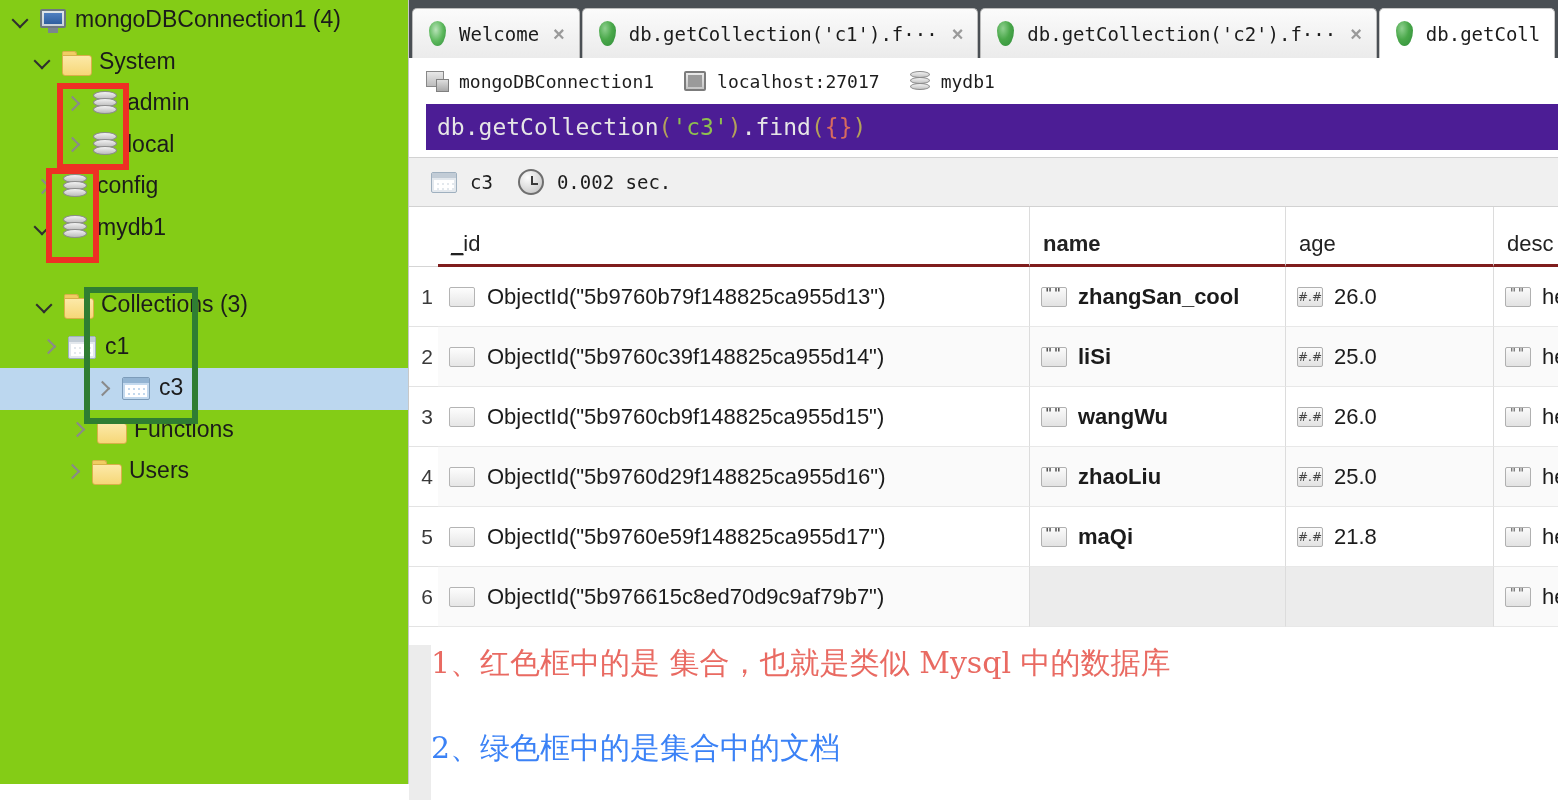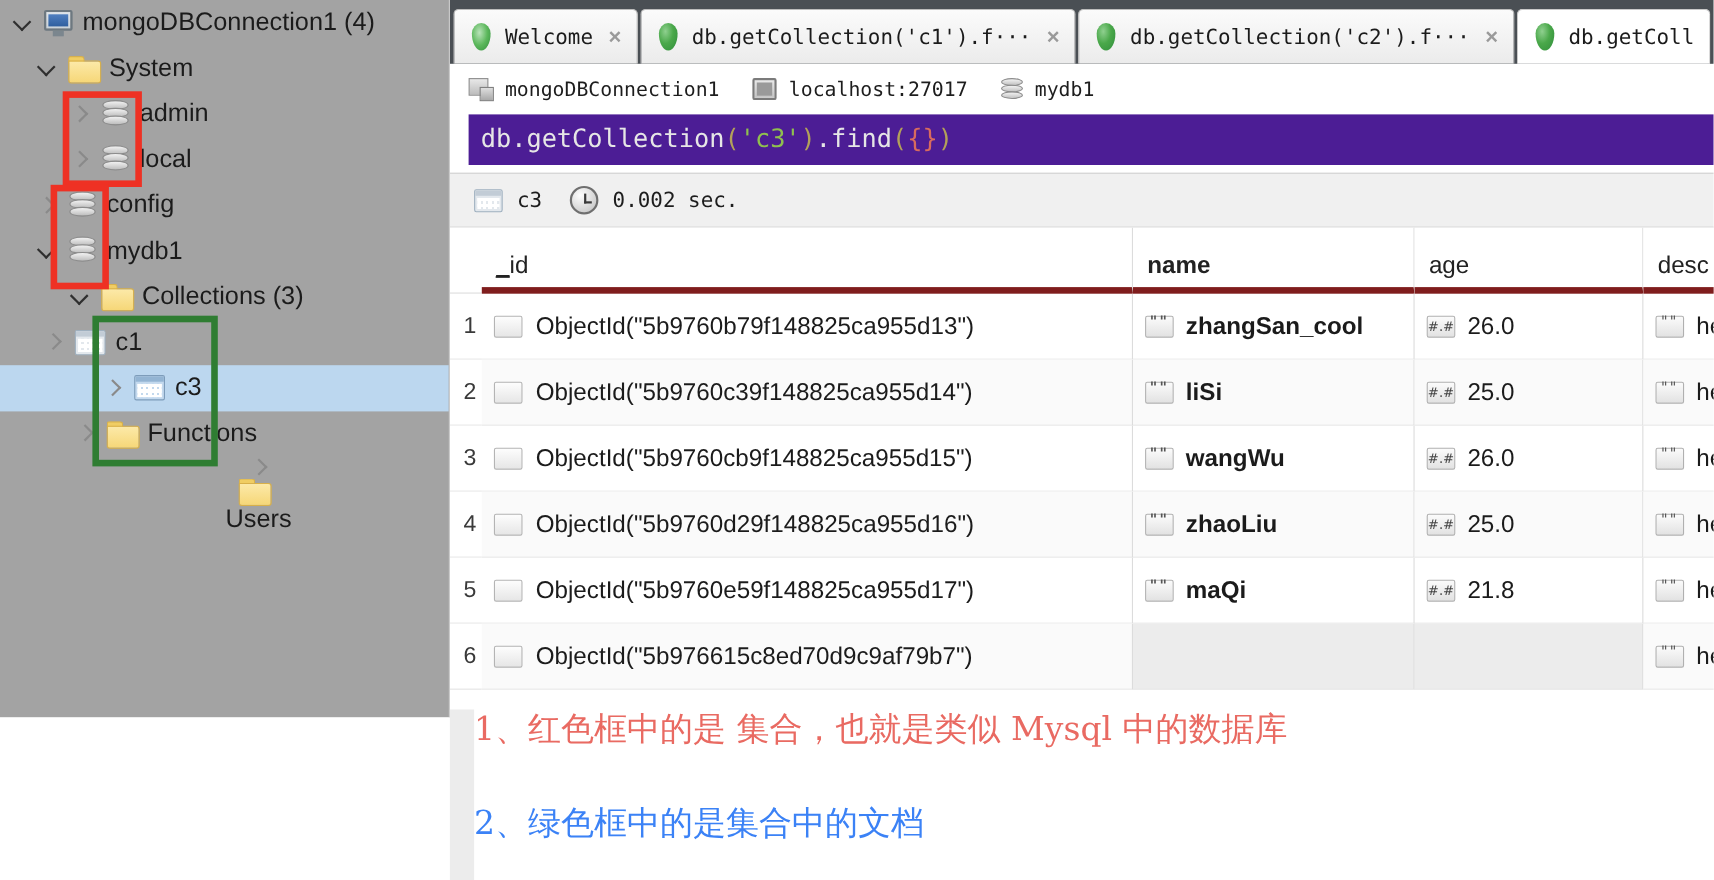--- a/index.html
+++ b/index.html
@@ -7,22 +7,22 @@
     width: 1558px; height: 800px;
     overflow: hidden;
     background: #ffffff;
     font-family: "Liberation Sans", sans-serif;
   }
   #app { position: relative; width: 1558px; height: 800px; display: flex; }
 
   
   #tree-panel {
     position: relative;
-    width: 409px; height: 652px;
-    background: #a3a3a3;
+    width: 409px; height: 784px;
+    background: #84cc16;
     border-right: 1px solid #c8c8c8;
     flex: 0 0 409px;
     overflow: hidden;
   }
   .tree-row {
     position: relative;
     height: 41.5px;
     display: flex;
     align-items: center;
     font-size: 23px;
@@ -217,21 +217,21 @@
   .ghead .gutter { background:#ffffff; border-bottom:1px solid #d5d5d5; }
   .gcell {
     display:flex; align-items:center;
     border-right:1px solid #dcdcdc;
     border-bottom:1px solid #e8e8e8;
     padding-left: 11px;
     font-size: 22px; color:#1b1b1b;
     white-space:nowrap; overflow:hidden;
   }
   .ghead .gcell {
-    background:#ffffff; border-bottom:6px solid #7f1d1d;
+    background:#ffffff; border-bottom:3px solid #7f1d1d;
     font-size:22px; color:#222; padding-left:13px; align-items:flex-end; padding-bottom:7px;text-align:center;
   }
   .ghead .gcell .hl { border-bottom:none; }
   .c-id   { width: 592px; flex:0 0 592px; }
   .c-name { width: 256px; flex:0 0 256px;font-weight:bold; }
   .c-age  { width: 208px; flex:0 0 208px; }
   .c-desc { width: 94px;  flex:0 0 94px; border-right:none; }
   .grow.alt .gcell { background:#fafafa; }
   .gcell.empty { background:#ececec !important; }
 
@@ -320,21 +320,21 @@
         <div class="tree-row" style="padding-left: 32px;">
           <span class="twisty down"></span>
           <span style="display: inline-block; width: 10px;"></span>
           <span class="ic ic-db">
             <i></i>
             <i></i>
             <i></i>
           </span>
           <span class="label">mydb1</span>
         </div>
-        <div class="tree-row" style="padding-left: 62px;">
+        <div class="tree-row" style="padding-left: 34px; margin-top: 36px;">
           <span class="twisty down"></span>
           <span style="display: inline-block; width: 10px;"></span>
           <span class="ic ic-folder"></span>
           <span class="label">Collections (3)</span>
         </div>
         <div class="tree-row" style="padding-left: 38px;">
           <span class="twisty right"></span>
           <span style="display: inline-block; width: 10px;"></span>
           <span class="ic ic-grid">
             <span class="cells"></span>
@@ -348,21 +348,21 @@
             <span class="cells"></span>
           </span>
           <span class="label">c3</span>
         </div>
         <div class="tree-row" style="padding-left: 67px;">
           <span class="twisty right"></span>
           <span style="display: inline-block; width: 10px;"></span>
           <span class="ic ic-folder"></span>
           <span class="label">Functions</span>
         </div>
-        <div class="tree-row" style="padding-left: 62px; flex-direction: column;">
+        <div class="tree-row" style="padding-left: 62px;">
           <span class="twisty right"></span>
           <span style="display: inline-block; width: 10px;"></span>
           <span class="ic ic-folder"></span>
           <span class="label">Users</span>
         </div>
       </div>
 
     <div class="anno-box" id="red-box-1"></div>
     <div class="anno-box" id="red-box-2"></div>
     <div class="anno-box" id="green-box"></div>

